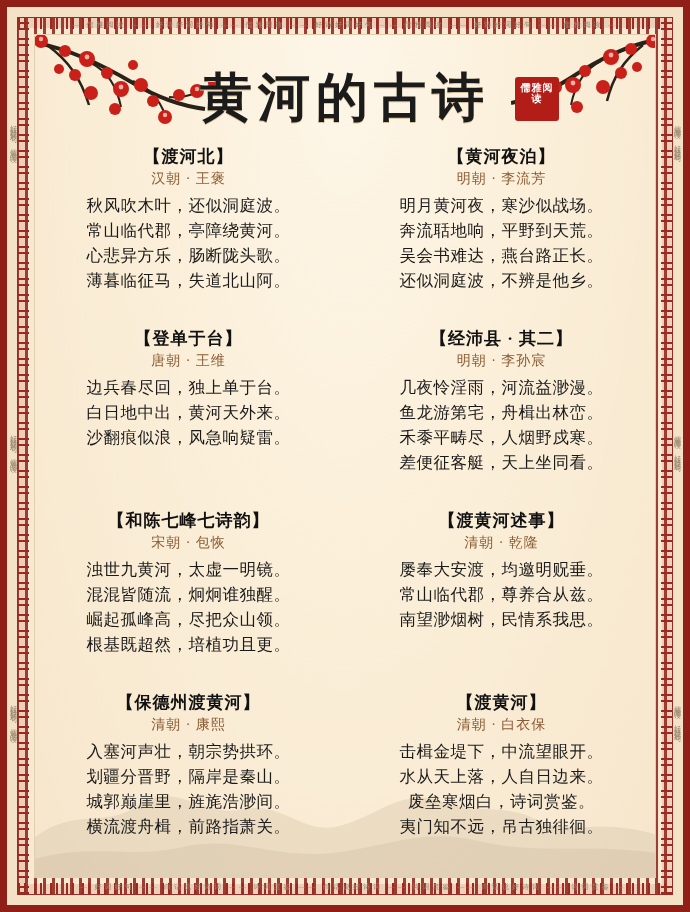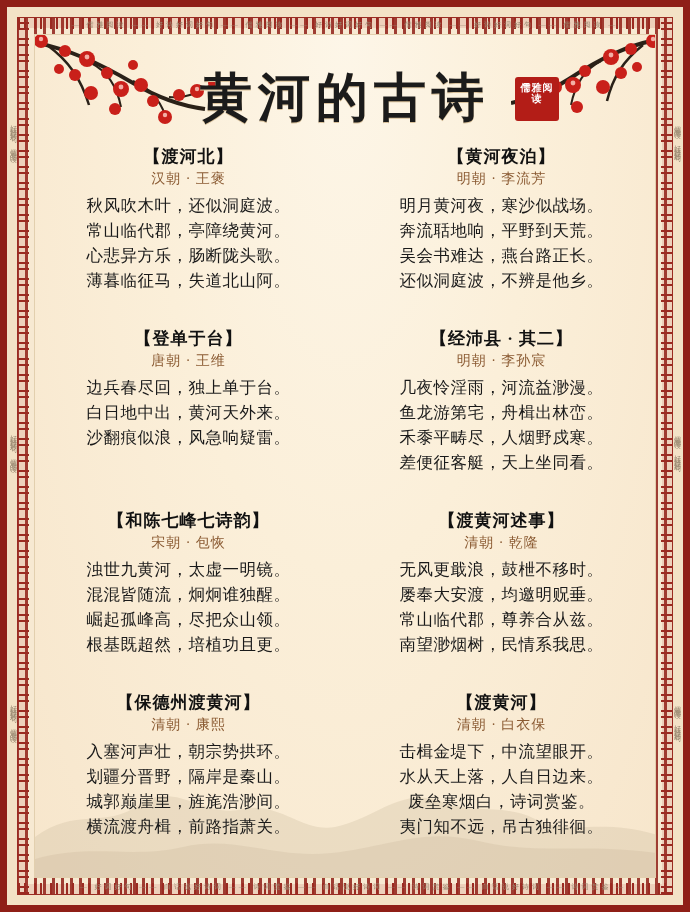--- a/index.html
+++ b/index.html
@@ -318,21 +318,20 @@
         <div class="poem-meta">宋朝 · 包恢</div>
         <div class="poem-line">浊世九黄河，太虚一明镜。</div>
         <div class="poem-line">混混皆随流，炯炯谁独醒。</div>
         <div class="poem-line">崛起孤峰高，尽把众山领。</div>
         <div class="poem-line">根基既超然，培植功且更。</div>
       </div>
 
       <div class="poem">
         <div class="poem-title">【渡黄河述事】</div>
         <div class="poem-meta">清朝 · 乾隆</div>
-        <div class="poem-line">无风更戢浪，鼓枻不移时。</div>
         <div class="poem-line">屡奉大安渡，均邀明贶垂。</div>
         <div class="poem-line">常山临代郡，尊养合从兹。</div>
         <div class="poem-line">南望渺烟树，民情系我思。</div>
       </div>
 
       <div class="poem">
         <div class="poem-title">【保德州渡黄河】</div>
         <div class="poem-meta">清朝 · 康熙</div>
         <div class="poem-line">入塞河声壮，朝宗势拱环。</div>
         <div class="poem-line">划疆分晋野，隔岸是秦山。</div>

